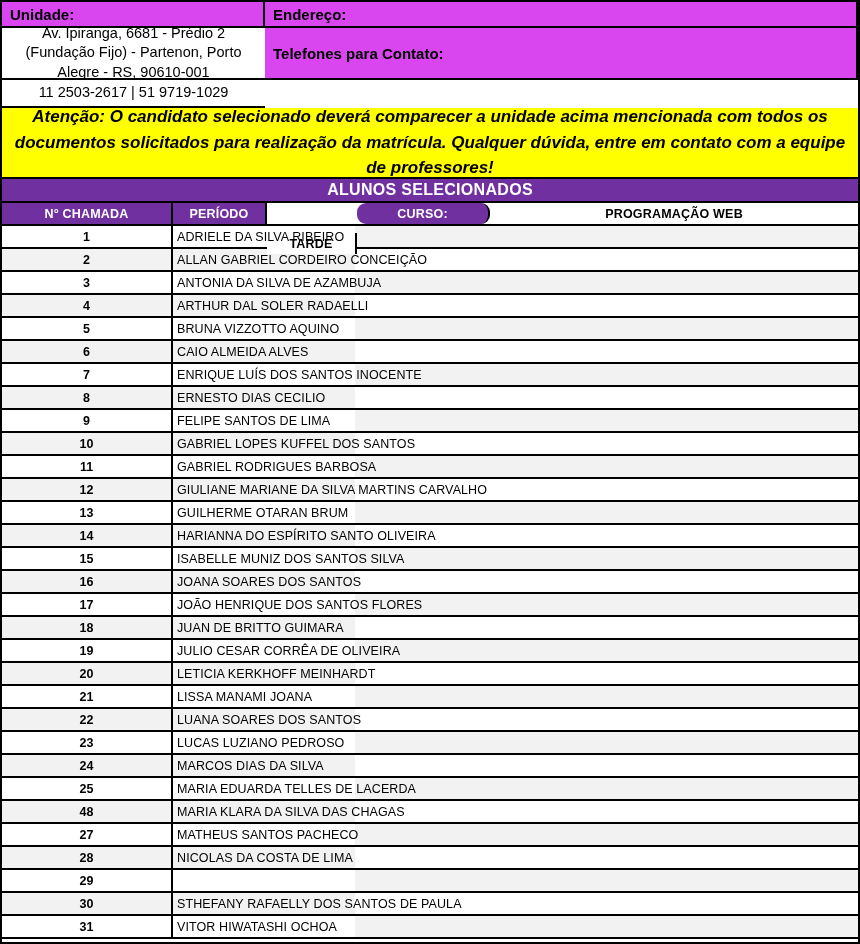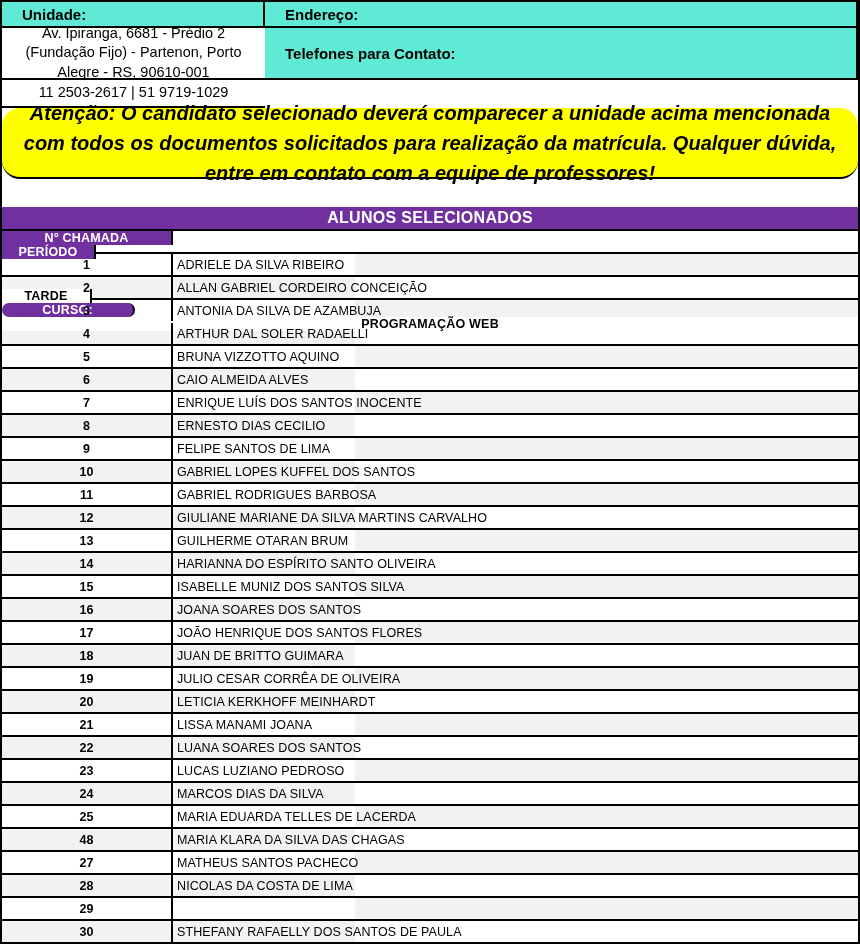--- a/index.html
+++ b/index.html
@@ -15,49 +15,49 @@
     border: 2px solid var(--ink);
     font-family: "Liberation Sans", sans-serif;
     color: var(--ink);
     overflow: hidden;
   }
   
   .info { display: grid; grid-template-columns: 263px 1fr; grid-template-rows: 26px 52px 28px; }
   .info-label {
     border-right: 2px solid var(--ink); border-bottom: 2px solid var(--ink);
     font-weight: bold; font-size: 15px;
-    display: flex; align-items: center; padding: 0 20px;
-    box-sizing: border-box; background: #5eead4;
+    display: flex; align-items: center; padding: 0 8px;
+    box-sizing: border-box; background: #d946ef;
   }
   .info-value {
     border-bottom: 2px solid var(--ink);
     display: flex; align-items: center; justify-content: center;
     text-align: center; font-size: 14.5px; line-height: 1.35;
     box-sizing: border-box; padding: 0 10px; background: #fff;
   }
   .info-value.bold { font-weight: bold; font-size: 15px; }
   
   .notice {
     height: 71px; box-sizing: border-box;
     background: var(--yellow);
     border-bottom: 2px solid var(--ink);
     display: flex; align-items: center; justify-content: center;
     text-align: center; font-style: italic; font-weight: bold;
-    font-size: 20px; line-height: 1.5; padding: 0 8px; border-radius: 18px;
+    font-size: 17px; line-height: 1.5; padding: 0 8px;
   }
   
   .banner {
     height: 24px; box-sizing: border-box;
     background: var(--purple); color: #fff;
     border-bottom: 2px solid var(--ink);
     display: flex; align-items: center; justify-content: center;
-    font-weight: bold; font-size: 16px; letter-spacing: .3px; margin-top: 28px;
-  }
-  
-  .cols { display: flex; height: 23px; box-sizing: border-box; border-bottom: 2px solid var(--ink); flex-direction: column; }
+    font-weight: bold; font-size: 16px; letter-spacing: .3px;
+  }
+  
+  .cols { display: flex; height: 23px; box-sizing: border-box; border-bottom: 2px solid var(--ink); }
   .cols > div {
     box-sizing: border-box; height: 100%;
     display: flex; align-items: center; justify-content: center;
     font-weight: bold; font-size: 12.5px; letter-spacing: .2px;
   }
   .hd-purple { background: var(--purple); color: #fff; border-right: 2px solid var(--ink); }
   .hd-white  { background: #fff; color: var(--ink); border-right: 2px solid var(--ink); }
   .c-chamada { width: 171px; }
   .c-periodo { width: 94px; }
   .c-tarde   { width: 90px; margin-top: 30px; }

